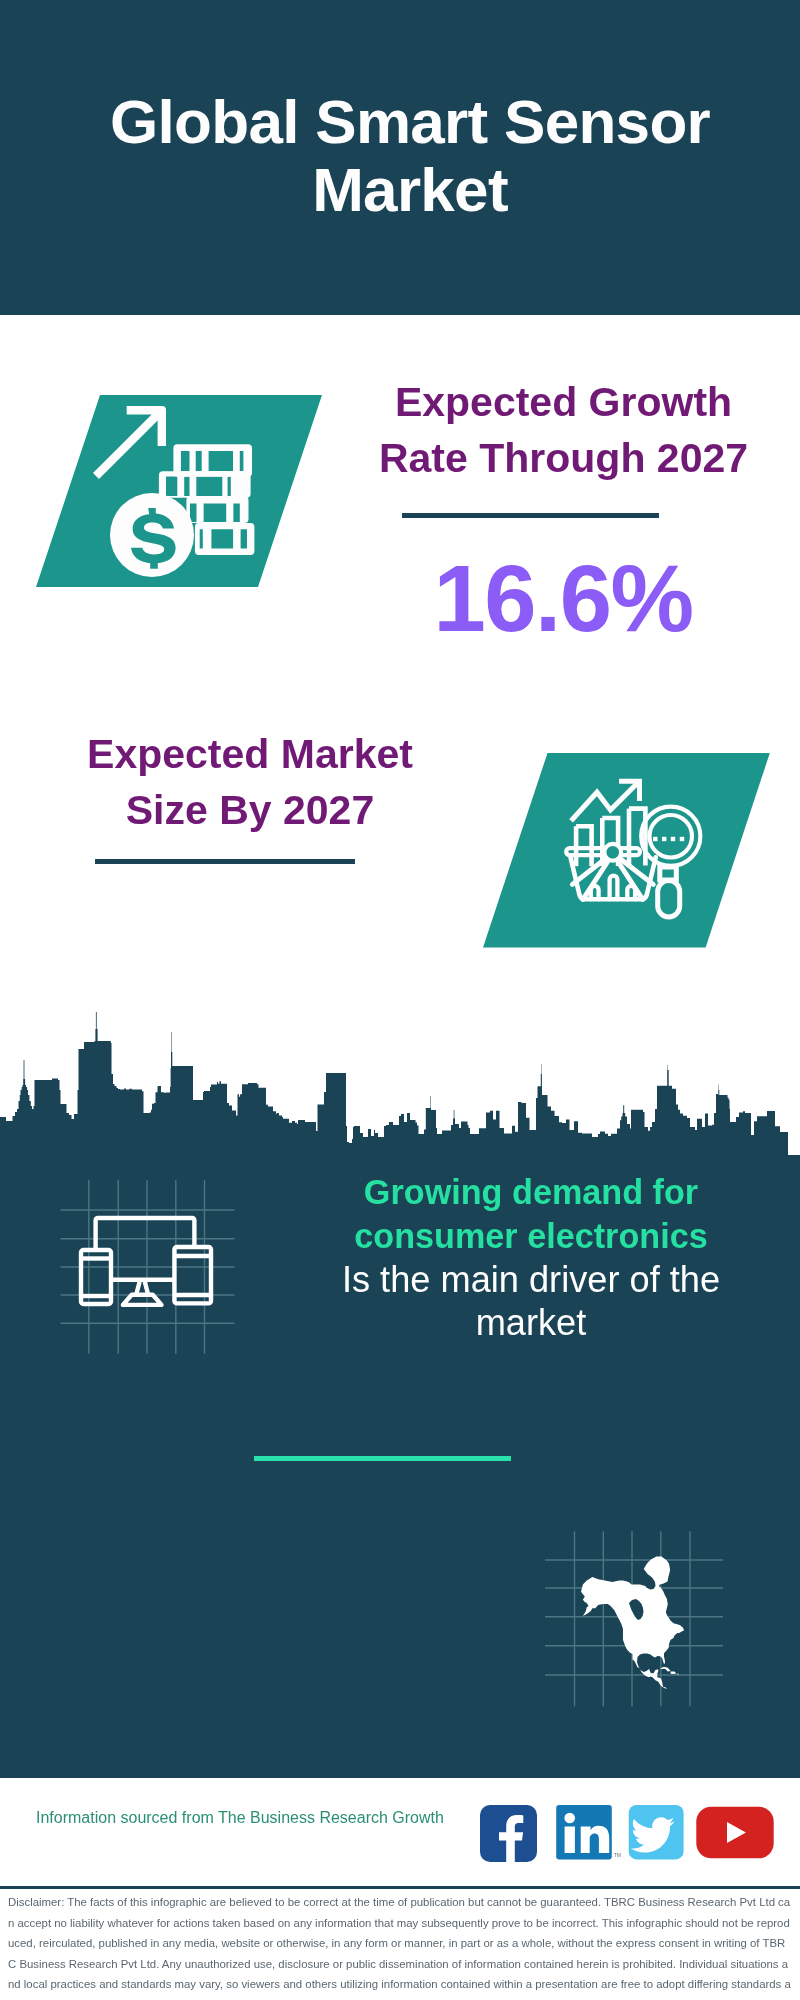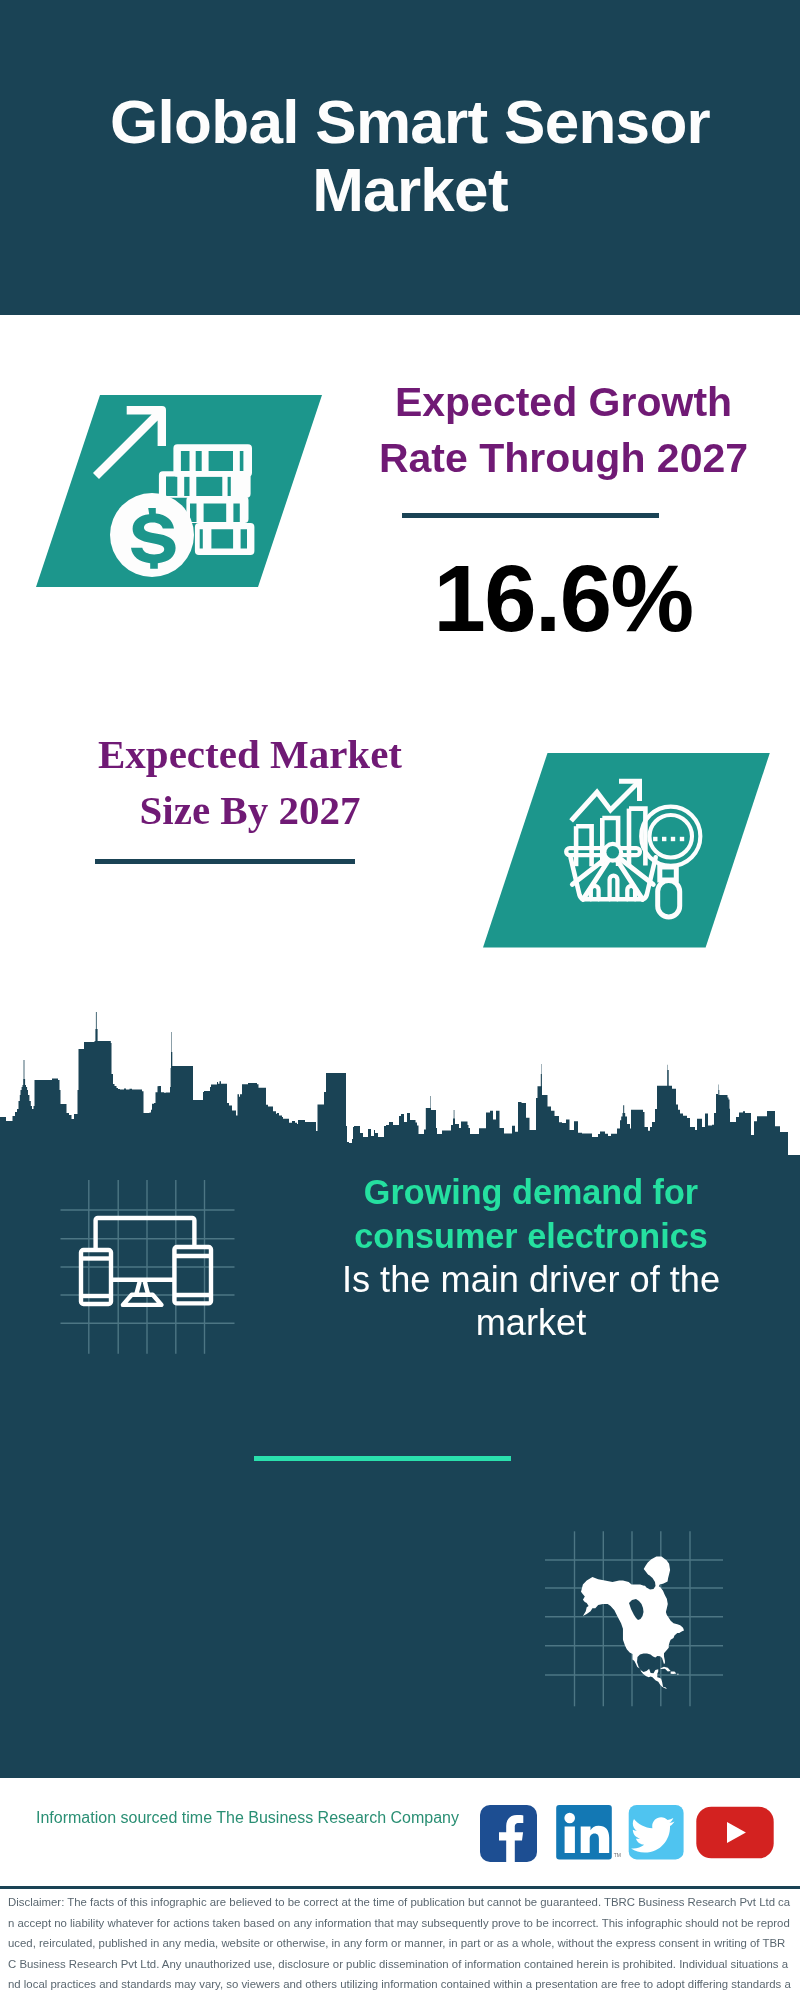--- a/index.html
+++ b/index.html
@@ -7,31 +7,31 @@
   body { background:#ffffff; font-family:"Liberation Sans", sans-serif; overflow:hidden; }
   .page { position:relative; width:800px; height:2000px; background:#fff; }
 
   
   .header { position:absolute; left:0; top:0; width:800px; height:315px; background:#1a4355; }
   .header-title { position:absolute; left:70px; top:88px; width:680px; text-align:center;
     color:#fdfdfd; font-size:62px; font-weight:bold; line-height:68px; letter-spacing:-0.7px; }
   .stat-head { position:absolute; text-align:center; color:#701a75; font-weight:bold;
      font-size:41px; line-height:56.4px; letter-spacing:0px; }
   .rule { position:absolute; height:5px; background:#1a4355; }
-  .stat-val { position:absolute; text-align:center; color:#000000; font-weight:bold;
+  .stat-val { position:absolute; text-align:center; color:#8b5cf6; font-weight:bold;
      font-size:94px; line-height:96px; letter-spacing:-1.5px; }
 
 
   .icon1 { position:absolute; left:36px; top:395px; }
   .stat1-head { left:372px; top:374px; width:383px; }
   .stat1-rule { left:402px; top:513px; width:257px; }
   .stat1-val  { left:398px; top:551px; width:330px; }
 
   .icon2 { position:absolute; left:483px; top:753px; }
-  .stat2-head { left:74px; top:726px; width:352px;font-family:Liberation Serif, serif; }
+  .stat2-head { left:74px; top:726px; width:352px; }
   .stat2-rule { left:95px; top:859px; width:260px; }
   .stat2-val  { left:50px; top:876px; width:405px; font-size:70px; line-height:74px; }
 
   
   .darkbody { position:absolute; left:0; top:1155px; width:800px; height:623px; background:#1a4355; }
   .skyline { position:absolute; left:0; top:1000px; width:800px; height:160px; }
   .feature-text { position:absolute; color:#ffffff; font-size:36.2px; line-height:43px;
      text-align:center; }
   .feature-text b { font-size:34.2px; }
   .feature-text b { color:#25e0a0; font-weight:bold; }
@@ -189,21 +189,21 @@
       <path d="M115.15,137.48 L118.97,135.68 L122.79,136.72 L125.65,140.01 L122.79,140.45 L119.93,137.78 L116.11,138.07 Z"></path>
       <path d="M125.65,140.45 L129.46,140.6 L131.38,142.52 L128.51,143.11 L125.65,142.67 Z"></path>
       <path d="M132.04,142.67 L133.65,142.67 L133.65,143.55 L132.04,143.55 Z"></path>
       <path d="M84,72 L87,69 L91,68 L94,70 L96.5,73 L98,77 L98.5,81 L97.5,85 L95.5,88 L93,89 L91,87 L89,84 L87.5,81 L86,78 L85,75 Z" fill="#1a4355"></path>
       <path d="M92.5,126 L95,123.5 L98.5,122.5 L102,122.5 L105.5,123.5 L108.5,126 L110,129 L109,132.5 L106.5,135.5 L104,138 L101.5,140 L98.5,141 L95.5,139 L93.5,135.5 L92,131 Z" fill="#1a4355"></path>
       <path d="M97,46 L100,43 L104,44 L107.5,47 L110,51 L110.5,55 L108.5,58 L105,58.5 L101.5,56.5 L98.5,53 L97,49 Z" fill="#1a4355"></path>
     </g>
   </svg>
 
   <div class="src">
-    <div>Information sourced time The Business Research Company</div>
+    <div>Information sourced from The Business Research Growth</div>
   </div>
 
   <svg class="socials" width="300" height="60" viewBox="0 0 300 60">
     <g>
       <rect x="0" y="0" width="57" height="57" rx="10" fill="#1d4e92"></rect>
       <path fill="#ffffff" d="M34.8,57 V35.6 h7.2 l1.1,-8.3 h-8.3 v-5.3 c0,-2.4 0.7,-4.1 4.1,-4.1 h4.4 v-7.5
         c-0.8,-0.1 -3.4,-0.3 -6.4,-0.3 c-6.4,0 -10.7,3.9 -10.7,11 v6.2 h-7.2 v8.3 h7.2 V57 z"></path>
     </g>
     <g transform="translate(76.2,0)">
       <rect x="0" y="0" width="55.6" height="54.4" rx="3" fill="#1378b4"></rect>

